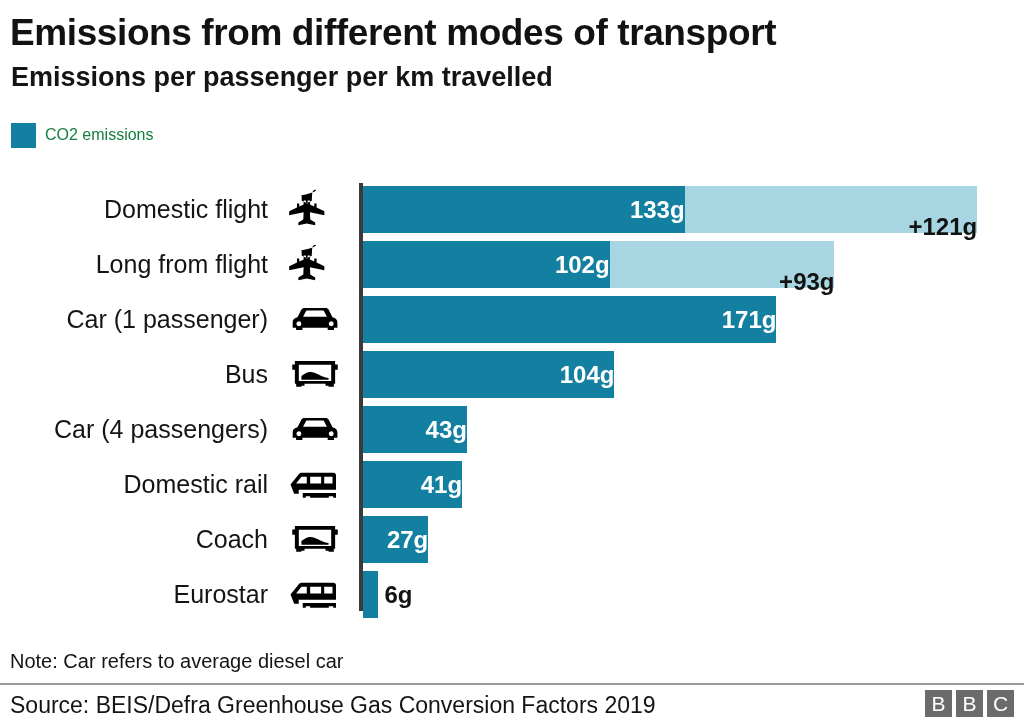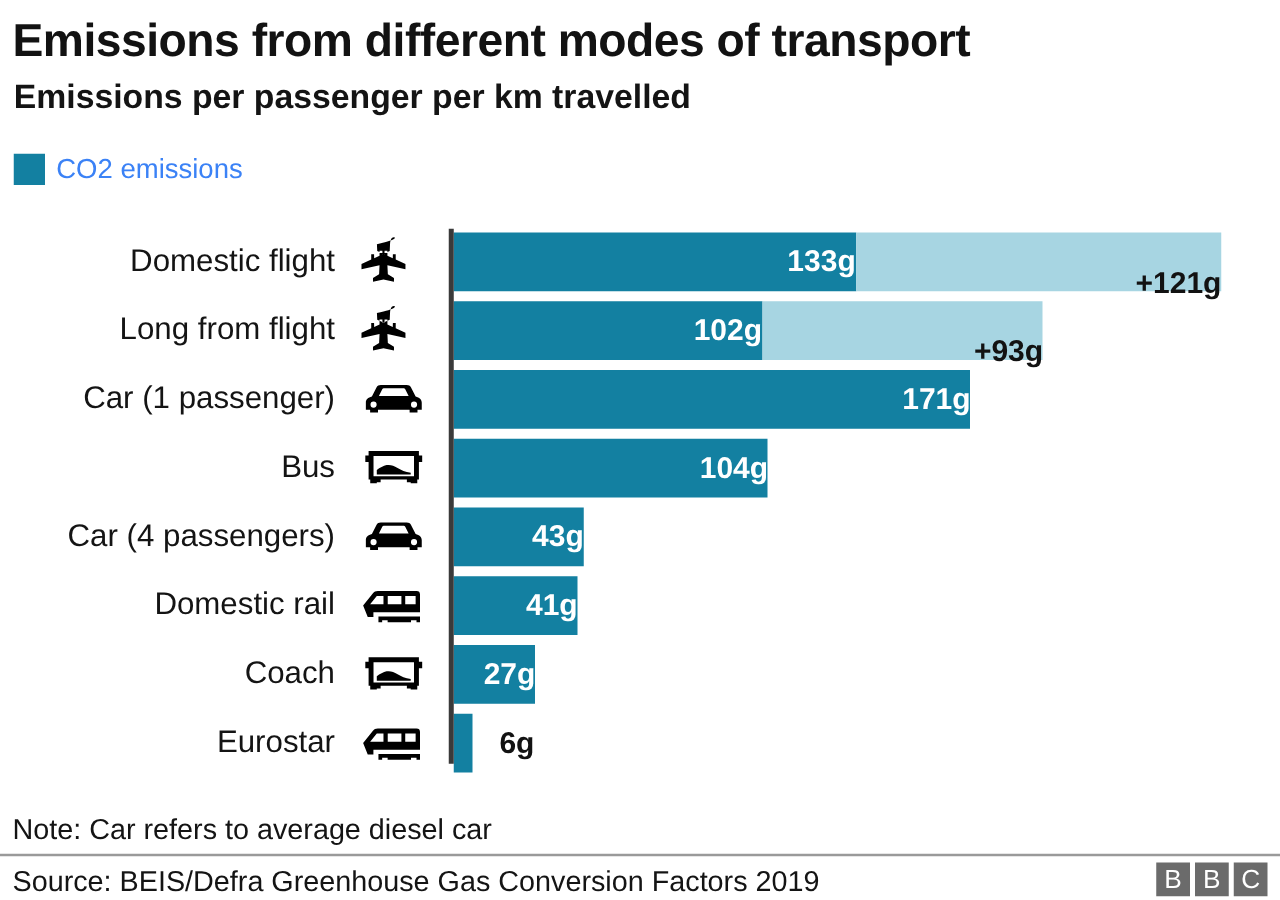--- a/index.html
+++ b/index.html
@@ -58,23 +58,23 @@
     align-items: center;
     white-space: nowrap;
   }
   .legend-item + .legend-item { margin-left: 21px; }
   .legend-swatch {
     width: 25px;
     height: 25px;
     flex: 0 0 auto;
   }
   .legend-label {
-    font-size: 22px;
+    font-size: 16px;
     margin-left: 9px;
-    color: #3b82f6;
+    color: #15803d;
     white-space: nowrap;
     text-align: center;
   }
 
   
   .plot {
     position: absolute;
     left: 0;
     top: 183px;
     width: 967px;
@@ -141,34 +141,34 @@
     font-size: 24px;
     font-weight: bold;
     white-space: nowrap;
     line-height: 1;
   }
   .val-on-dark { color: #ffffff; }
   .val-on-light { color: #121212; margin-top: 34px; }
   .val-outside {
     position: absolute;
     left: 100%;
-    margin-left: 22px;
+    margin-left: 7px;
     color: #121212;
     font-size: 24px;
     font-weight: bold;
     white-space: nowrap;
     padding-right: 0;
   }
 
   
   .note {
     position: absolute;
     left: 10px;
     top: 650px;
-    font-size: 23px;
+    font-size: 20px;
     color: #141414;
     white-space: nowrap;
   }
   .footer-rule {
     position: absolute;
     left: 0;
     top: 683px;
     width: 1024px;
     height: 2px;
     background: #9a9a9a;

